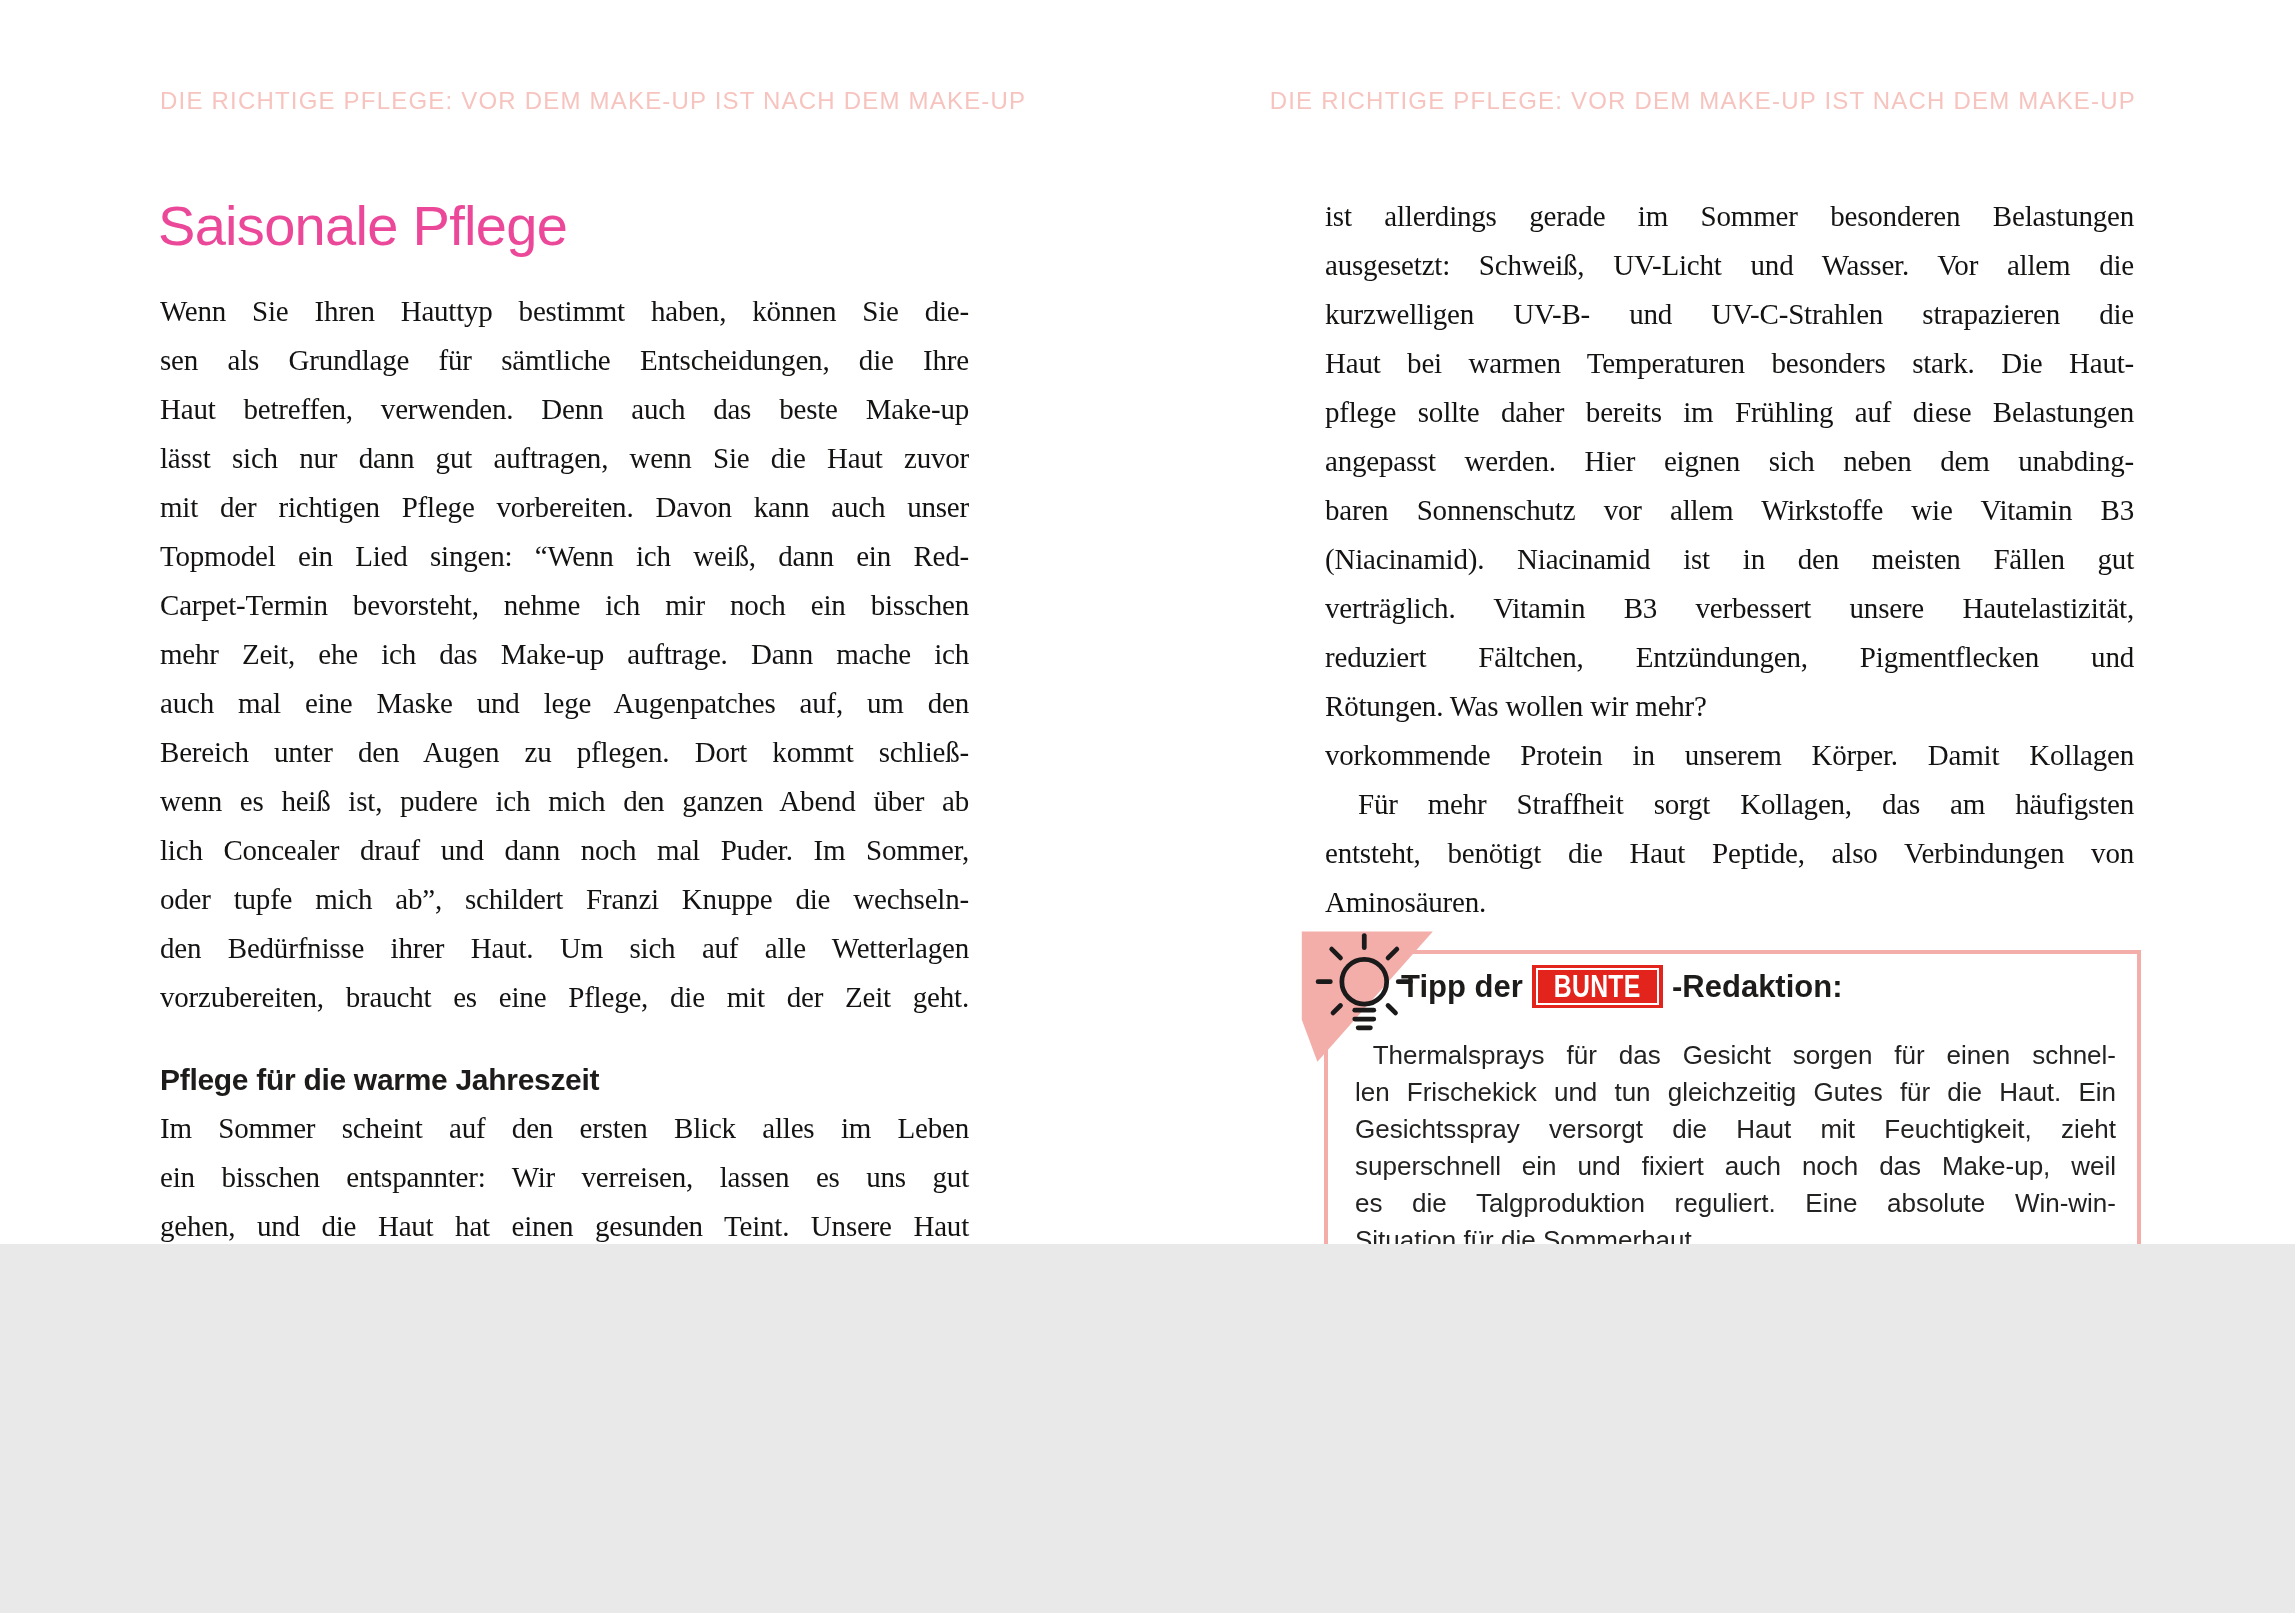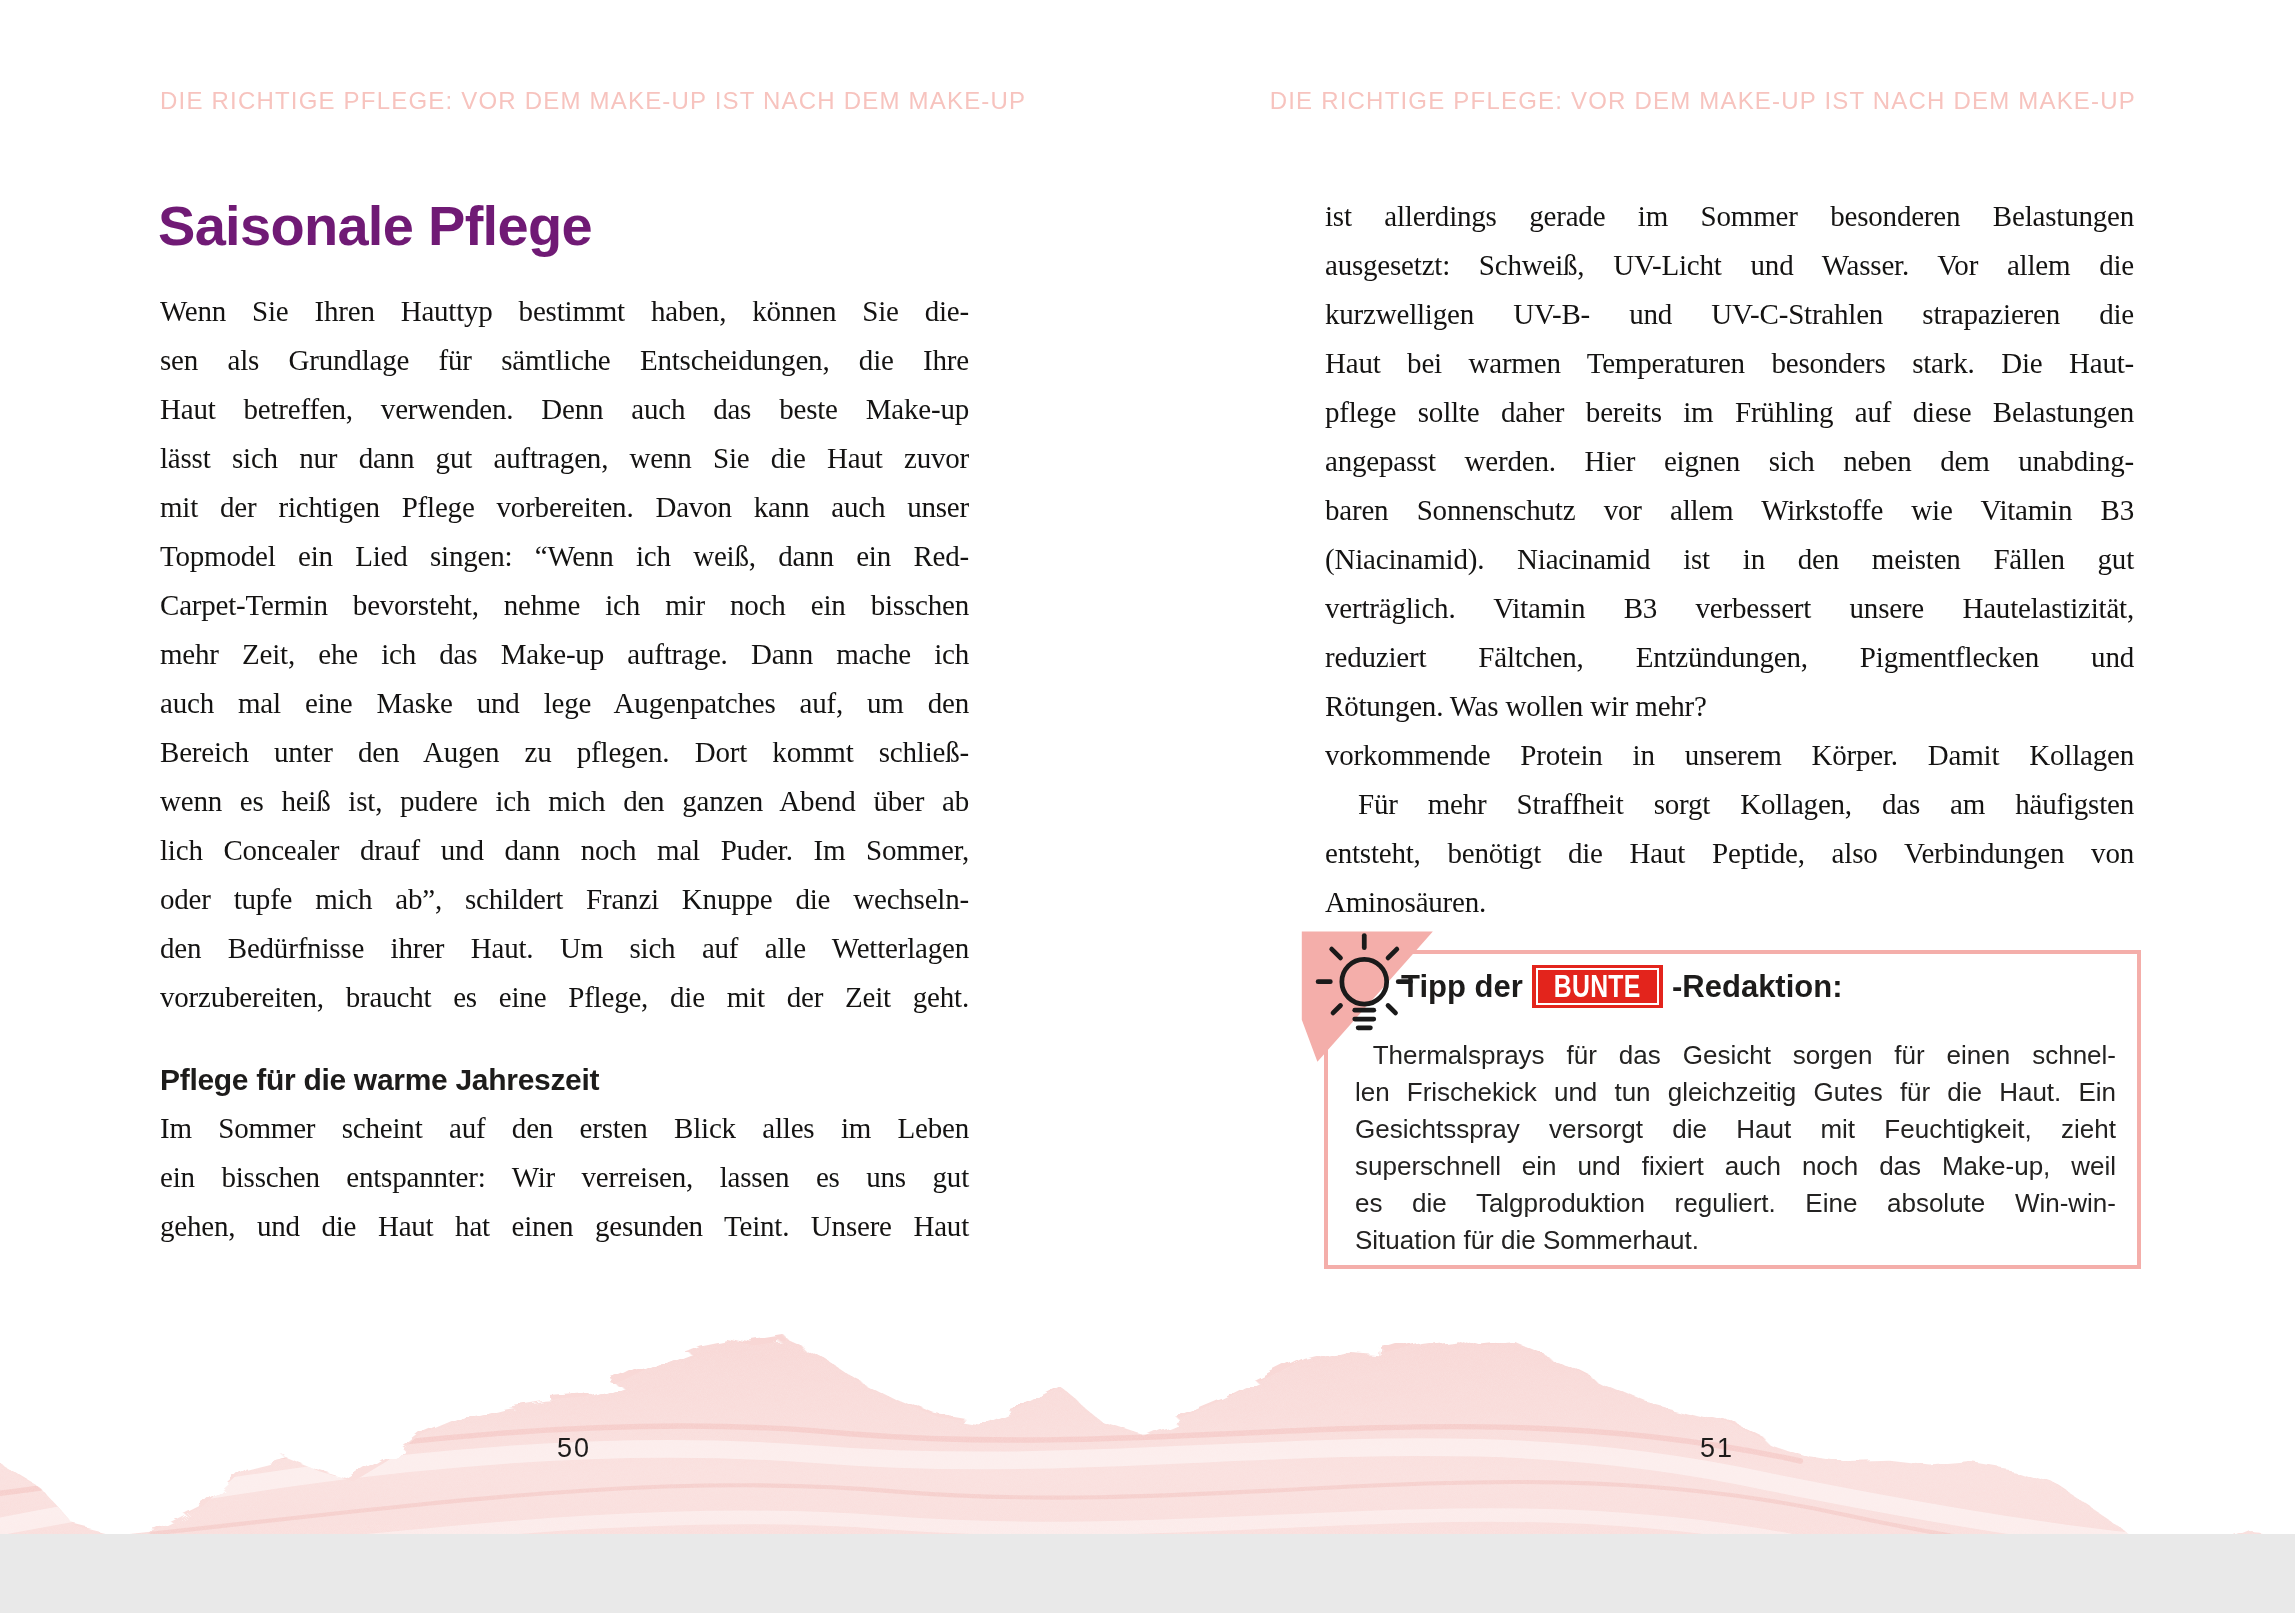--- a/index.html
+++ b/index.html
@@ -1,34 +1,34 @@
 <!DOCTYPE html>
 <html style="font-size:11px"><head>
 <meta charset="utf-8">
 <style>
   html,body{margin:0;padding:0;background:#e9e9e9;}
   #page{
-    position:relative; width:2295px; height:1534px;
+    position:relative; width:2295px; height:1244px;
     background:#ffffff; overflow:hidden;
     font-family:"Liberation Sans", sans-serif;
   }
   .abs{position:absolute;}
 
   
   .running-head{
     font-family:"Liberation Sans", sans-serif;
     font-size:24px; font-weight:400; letter-spacing:1.2px;
     color:#f7c3be; white-space:nowrap; line-height:1;
   }
 
   
   .chapter-title{
     font-family:"Liberation Sans", sans-serif;
-    font-size:56px; font-weight:700; letter-spacing:-0.7px;
-    color:#701a75; line-height:1; white-space:nowrap;
+    font-size:56px; font-weight:400; letter-spacing:-0.7px;
+    color:#ec4899; line-height:1; white-space:nowrap;
   }
 
   
   .body-col{
     font-family:"Liberation Serif", serif;
     font-size:29px; line-height:49px; letter-spacing:-0.2px;
     color:#141312; width:809px;
   }
   .tline{ text-align:justify; text-align-last:justify; }
   .tline.lastline{ text-align-last:auto; }

